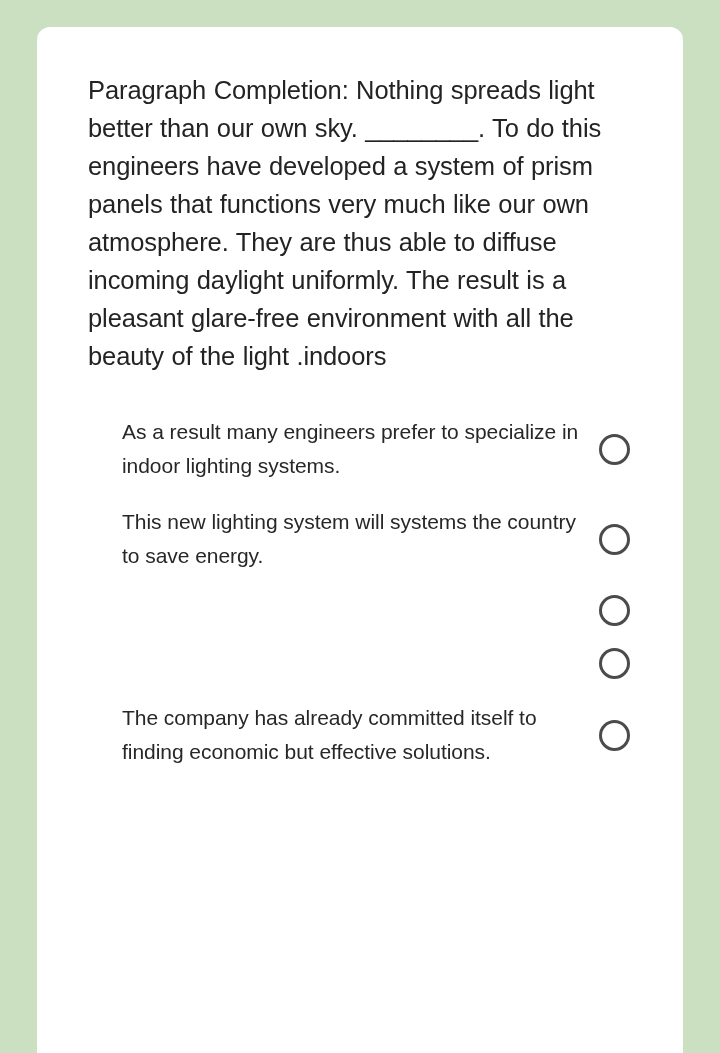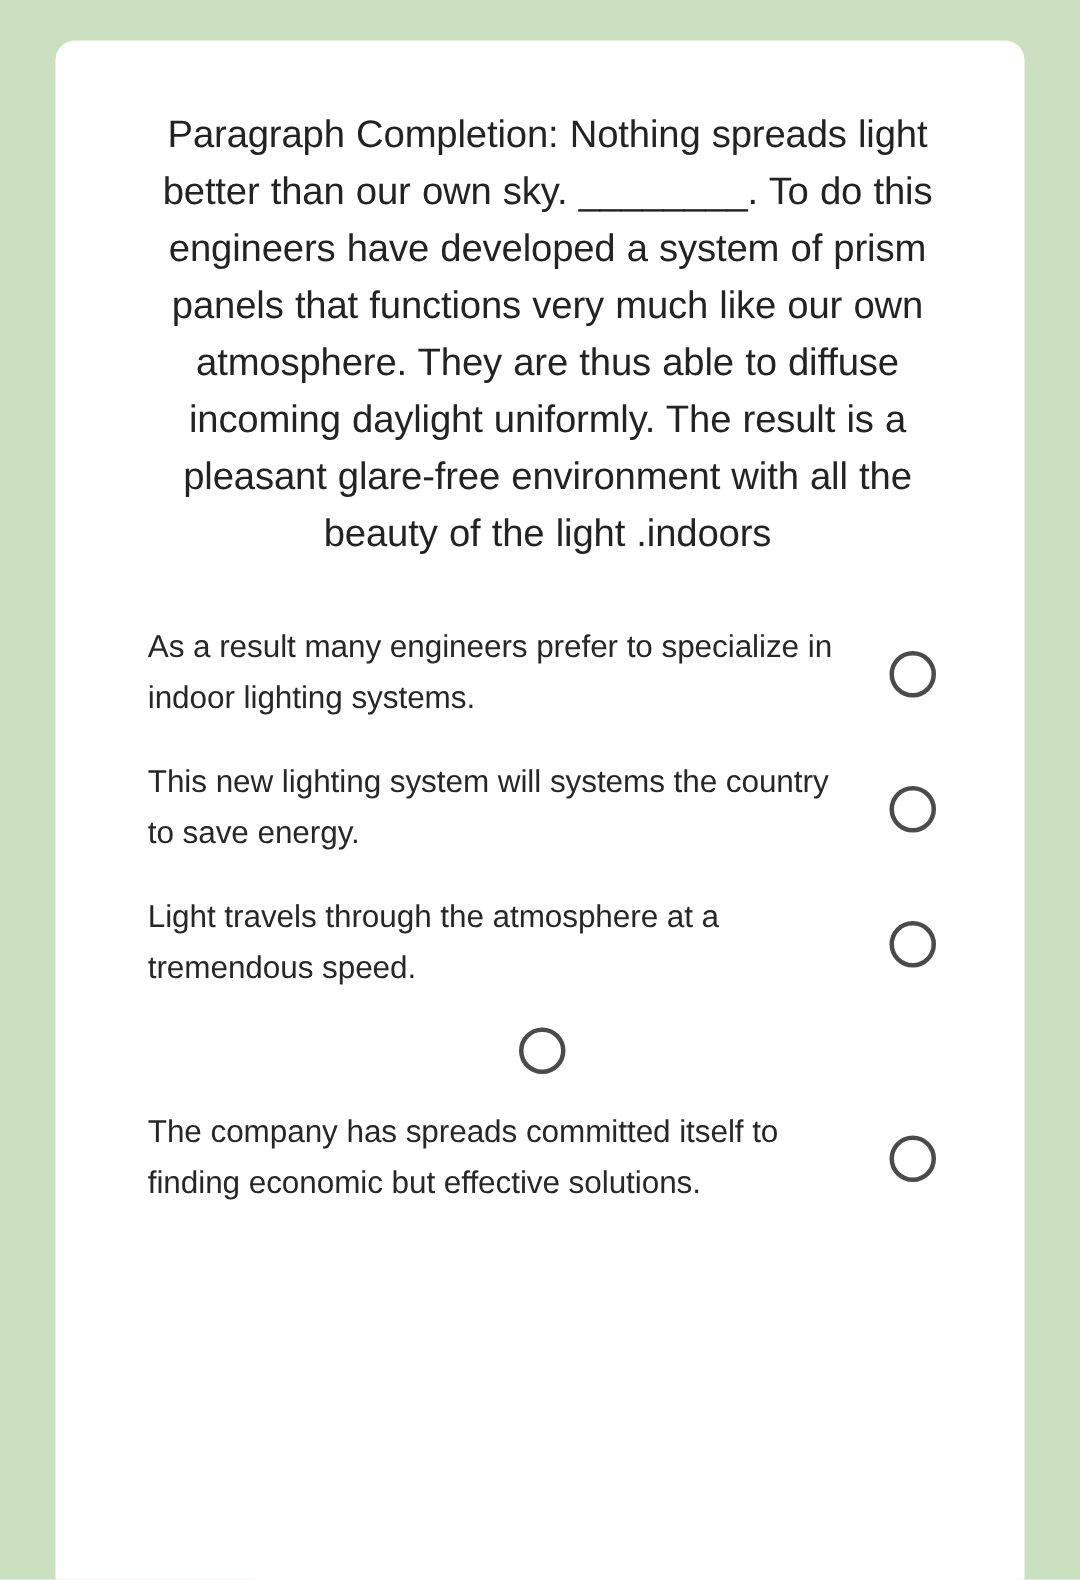--- a/index.html
+++ b/index.html
@@ -31,37 +31,37 @@
   
 
   #question-block {
     padding: 44px 41px 0 51px;
   }
 
   #question-text {
     font-size: 25.5px;
     line-height: 38px;
     color: #232323;
-    text-align: center;
+    text-align: left;
     letter-spacing: -0.1px;
     word-spacing: 0.5px;
   }
 
   
 
   #options-list {
     padding: 40px 41px 30px 55px;
   }
 
   .option-row {
     display: flex;
     align-items: center;
-    justify-content: center;
+    justify-content: flex-end;
     margin-bottom: 22px;
-    gap: 24px;
+    gap: 7px;
   }
 
   .option-row:last-child {
     margin-bottom: 0;
   }
 
   .option-label {
     font-size: 21px;
     line-height: 34px;
     color: #272727;
@@ -95,27 +95,26 @@
       <span class="option-label">As a result many engineers prefer to specialize in indoor lighting systems.</span>
       <span class="option-radio"></span>
     </div>
 
     <div class="option-row">
       <span class="option-label">This new lighting system will systems the country to save energy.</span>
       <span class="option-radio"></span>
     </div>
 
     <div class="option-row">
-      <span class="option-label">Light travels through the atmosphere at a tremendous speed.</span>
       <span class="option-radio"></span>
     </div>
 
     <div class="option-row">
       <span class="option-radio"></span>
     </div>
 
     <div class="option-row">
-      <span class="option-label">The company has spreads committed itself to finding economic but effective solutions.</span>
+      <span class="option-label">The company has already committed itself to finding economic but effective solutions.</span>
       <span class="option-radio"></span>
     </div>
 
   </div>
 </div>
 
 </body></html>

